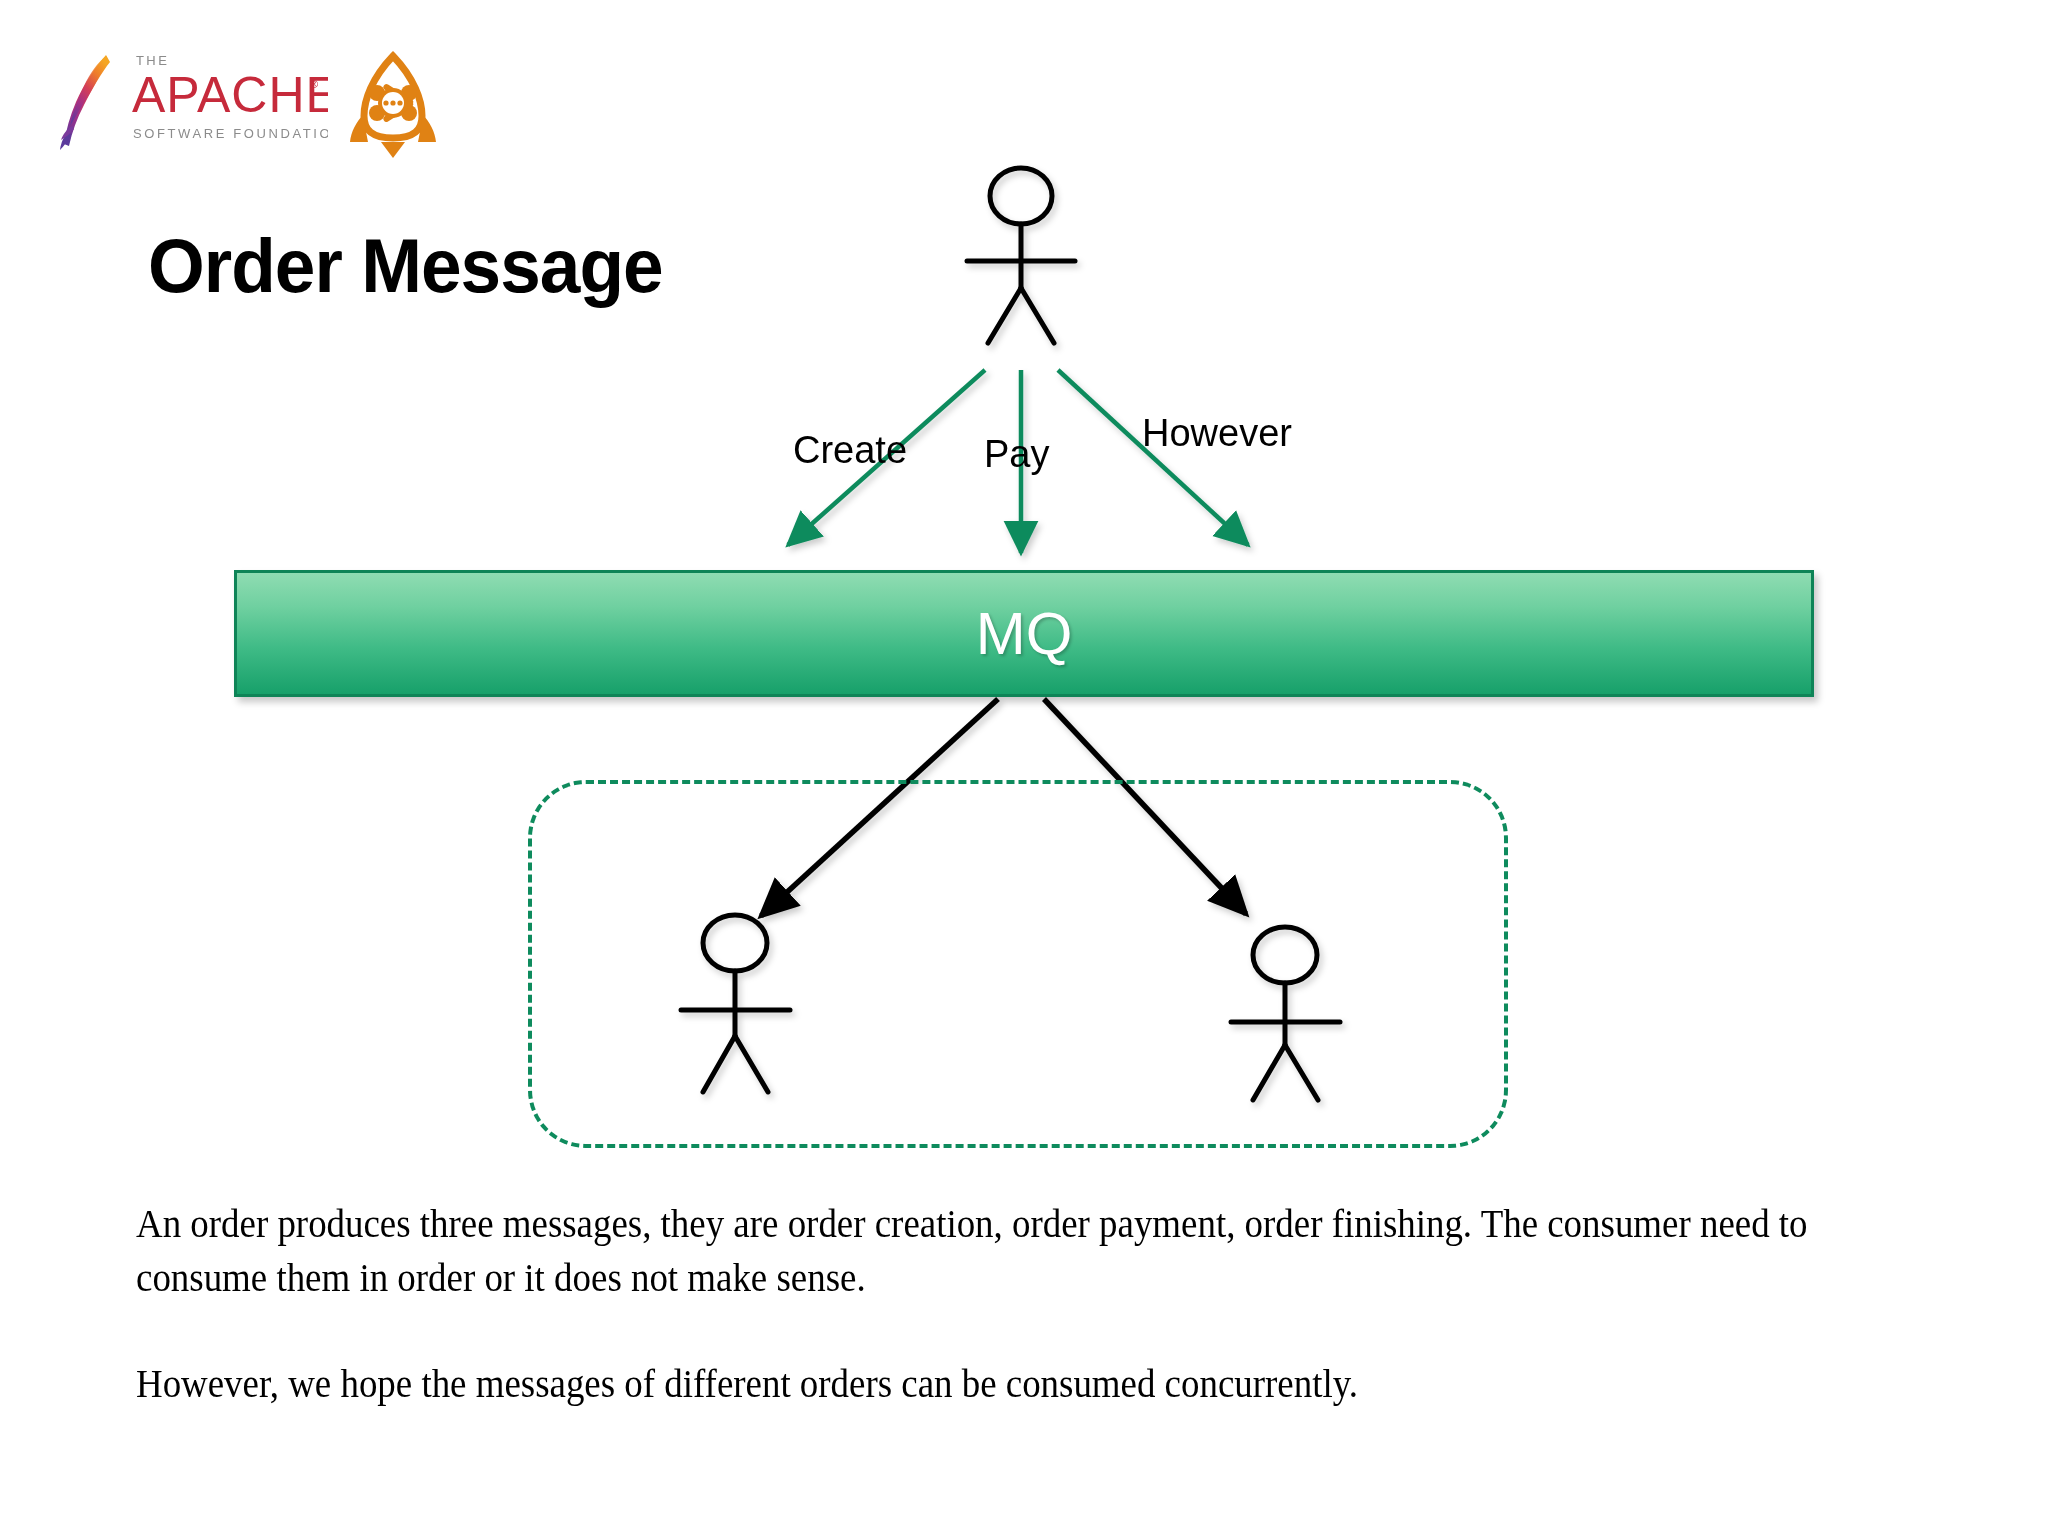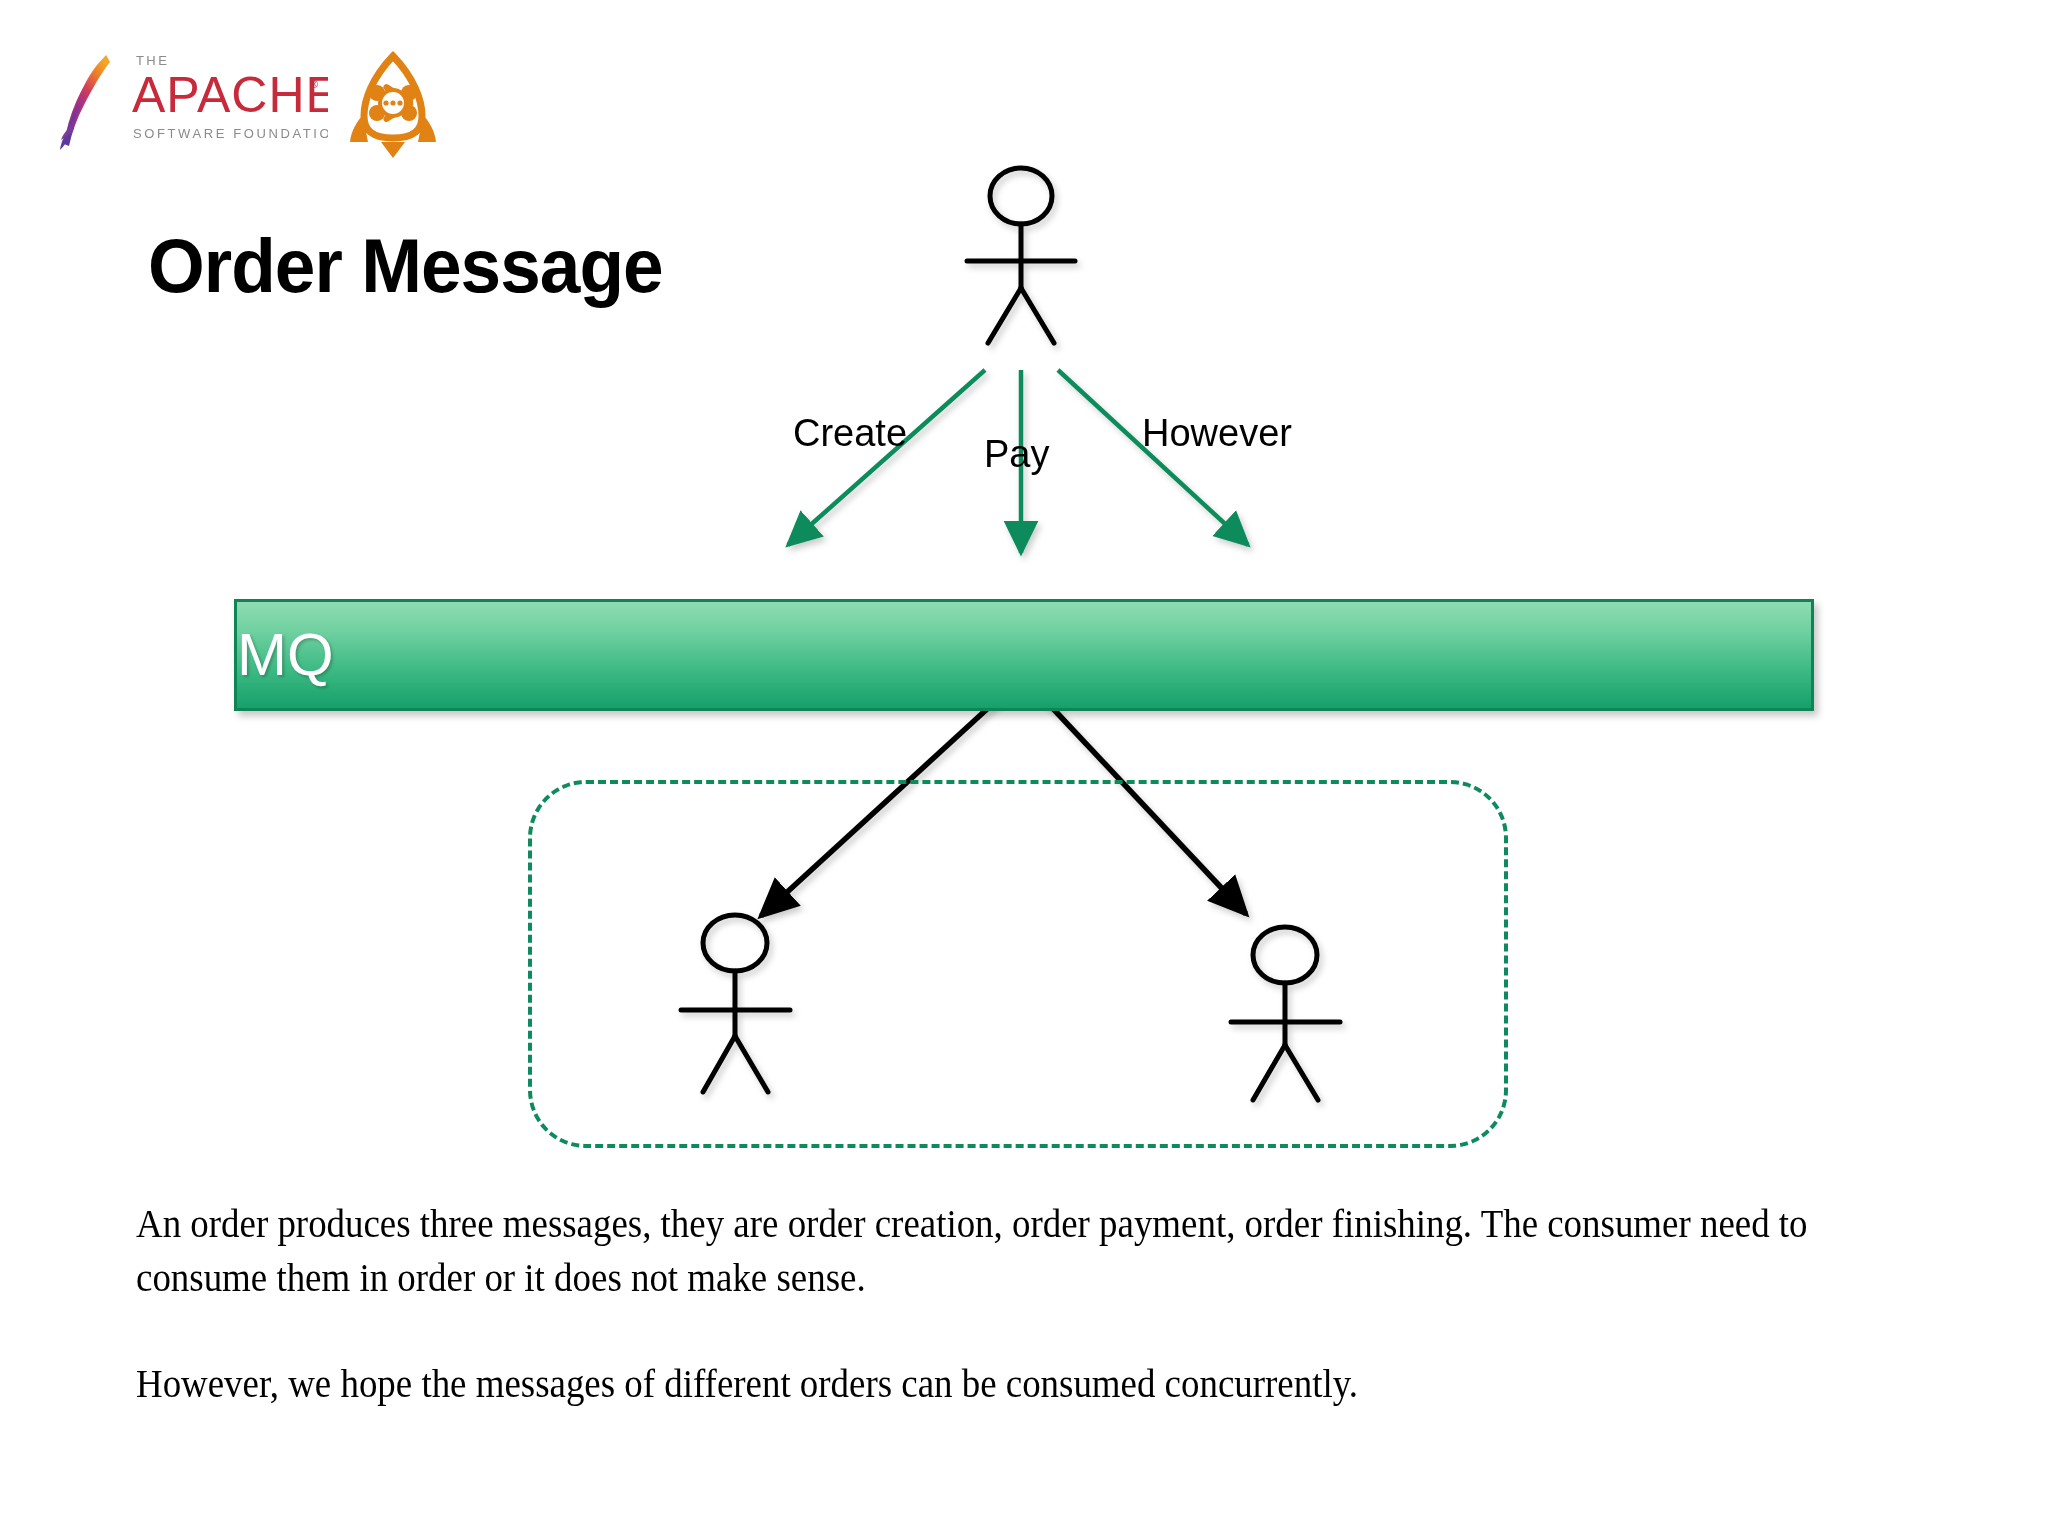--- a/index.html
+++ b/index.html
@@ -64,49 +64,48 @@
     height: 1536px;
     pointer-events: none;
   }
 
   
   #mq-bar {
     position: absolute;
     left: 234px;
     top: 570px;
     width: 1580px;
-    height: 112px;
+    height: 127px;
     background: linear-gradient(to bottom, #8FDCB2 0%, #6FD0A0 28%, #3FBB86 62%, #17A06A 100%);
     border: 3px solid #0E8457;
     box-sizing: border-box;
     box-shadow: 4px 5px 7px rgba(0,0,0,0.22);
     display: flex;
     align-items: center;
-    justify-content: flex-start;
-    margin-top: 29px;
+    justify-content: center;
   }
   #mq-label {
     color: #ffffff;
     font-family: "Liberation Sans", sans-serif;
     font-size: 60px;
     line-height: 60px;
     font-weight: normal;
     text-shadow: 2px 2px 3px rgba(0,0,0,0.22);
   }
 
   
   .arrow-label {
     position: absolute;
     font-family: "Liberation Sans", sans-serif;
     font-size: 38px;
     line-height: 40px;
     color: #000000;
     white-space: nowrap;
   }
-  #label-create { left: 793px; top: 413px; }
+  #label-create { left: 793px; top: 430px; }
   #label-pay    { left: 984px; top: 434px; }
   #label-finish { left: 1142px; top: 413px; }
 
   
   #consumer-group {
     position: absolute;
     left: 528px;
     top: 780px;
     width: 980px;
     height: 368px;

